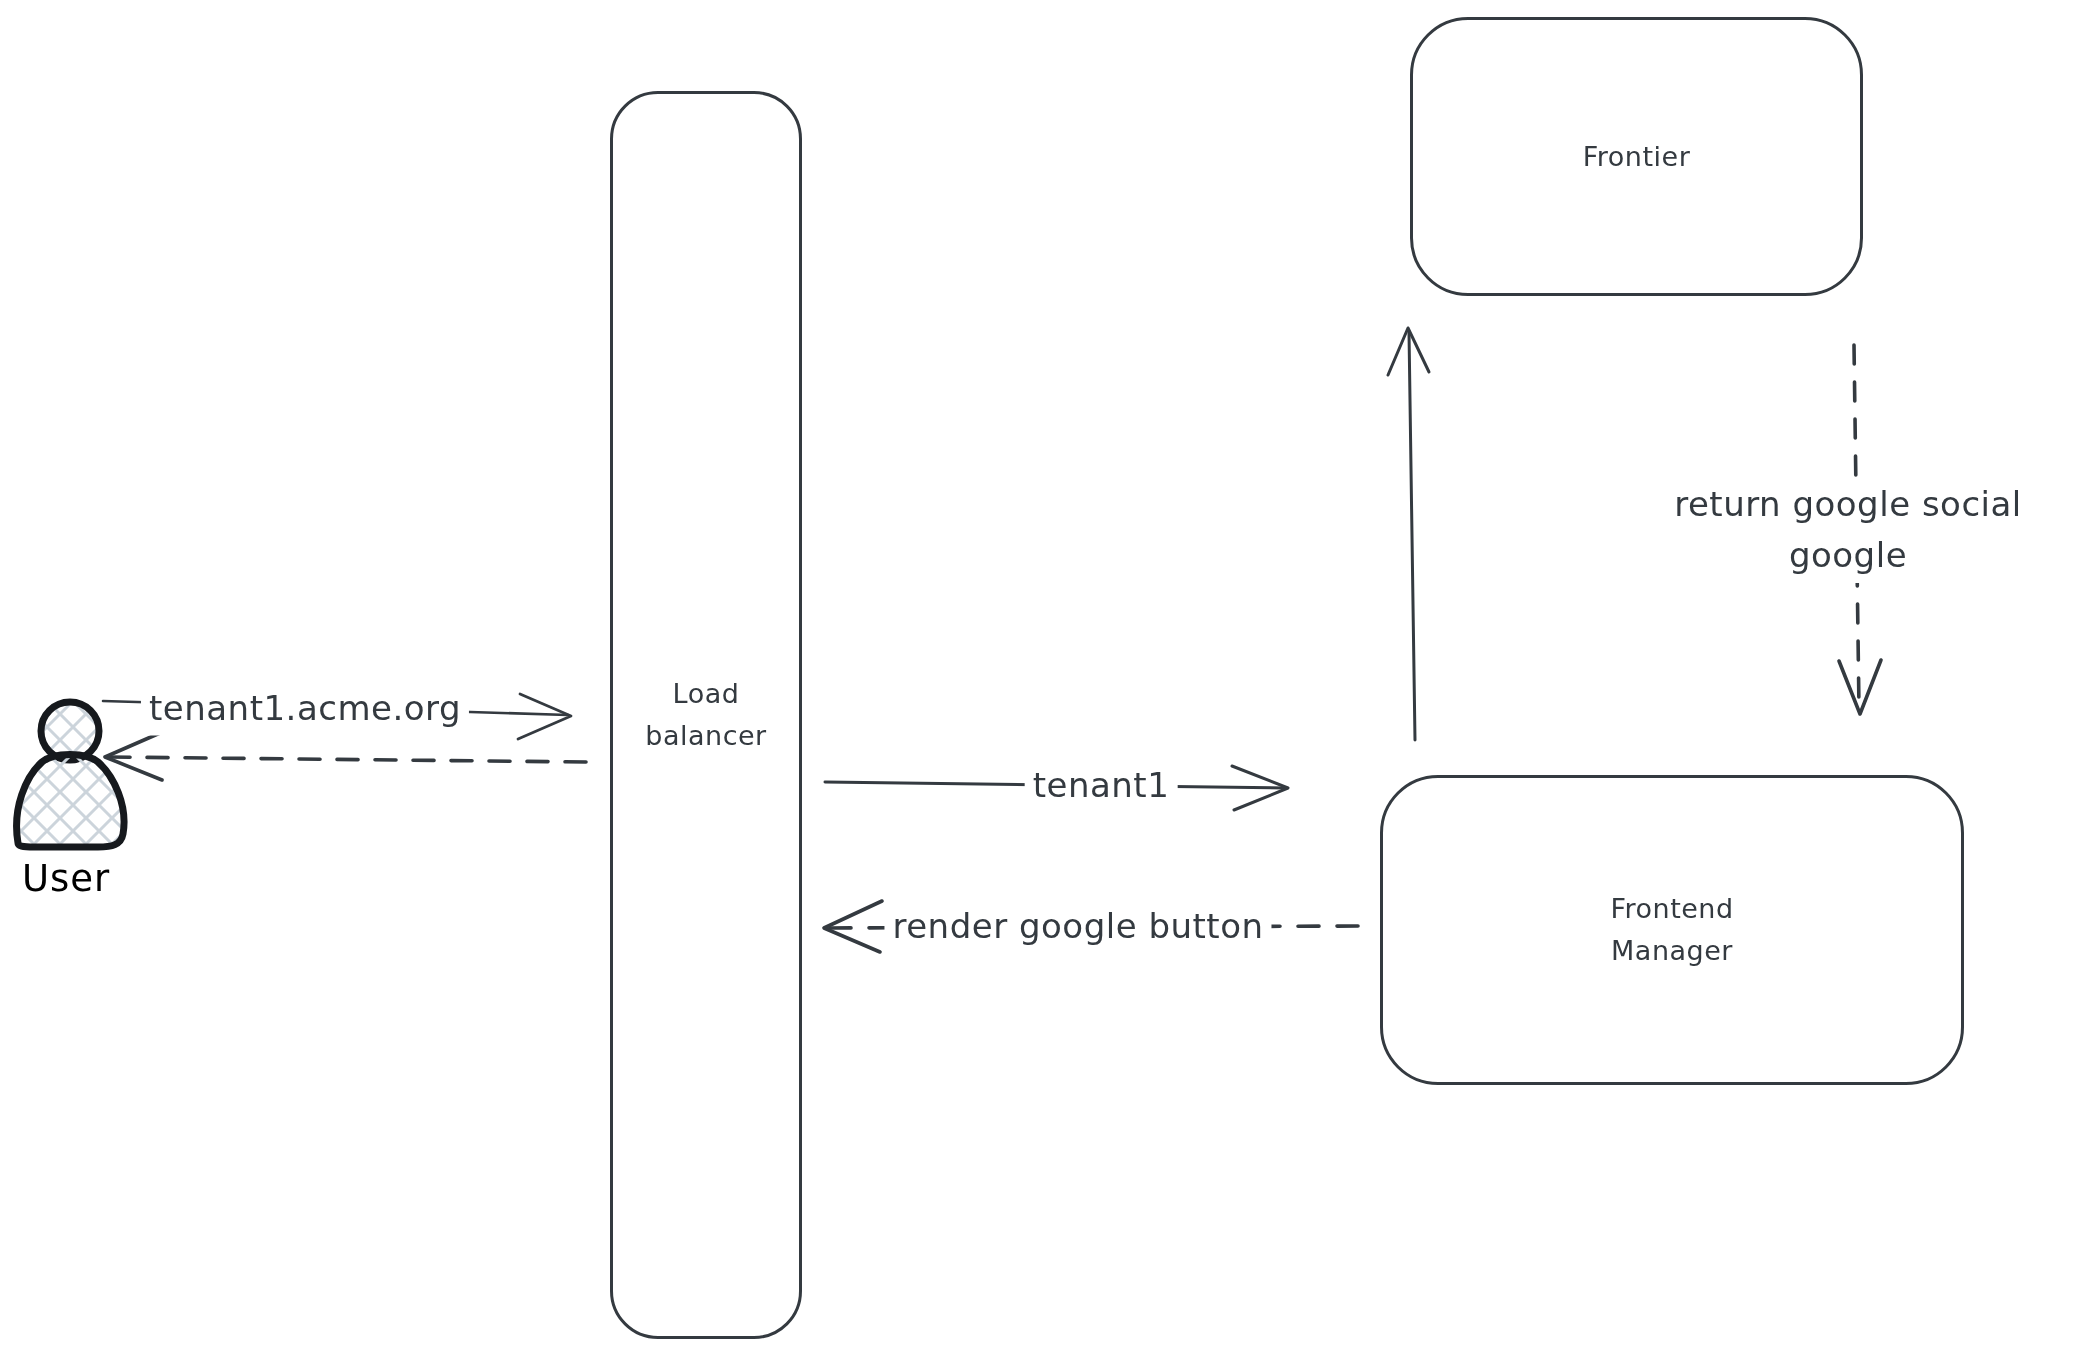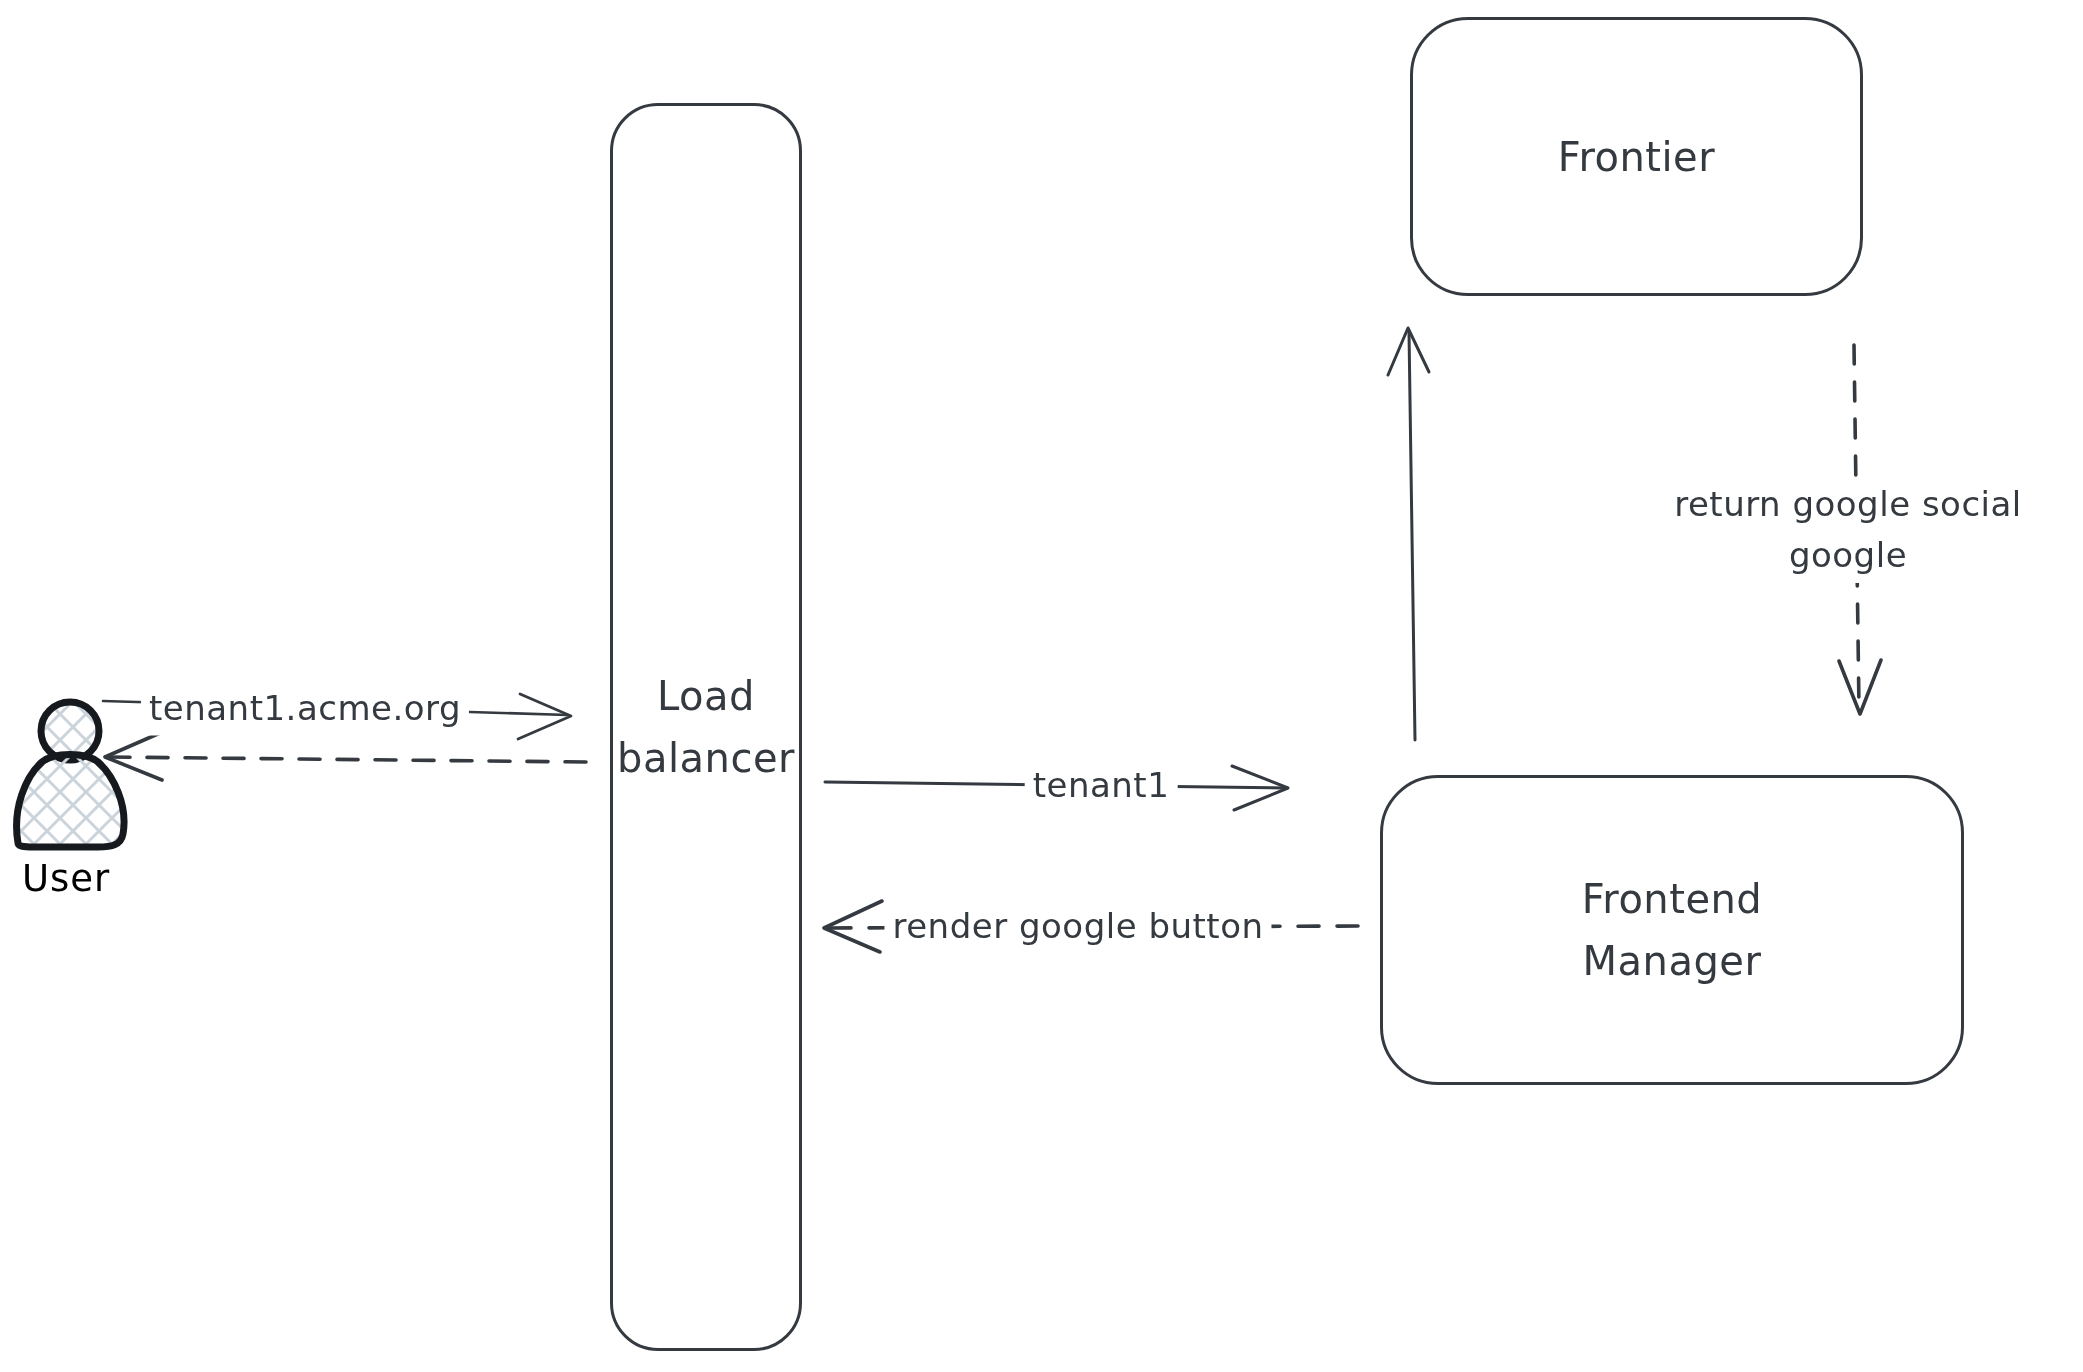--- a/index.html
+++ b/index.html
@@ -27,29 +27,29 @@
     border: 3px solid #343a40;
     background: #ffffff;
     display: flex;
     flex-direction: column;
     align-items: center;
     justify-content: center;
     text-align: center;
     box-sizing: border-box;
   }
   .node-label {
-    font-size: 40px;
+    font-size: 27px;
     line-height: 1.55;
     color: #343a40;
     letter-spacing: 0.5px;
     white-space: nowrap;
     text-align: right;
   }
   .lb-box {
-    left: 610px; top: 103px;
+    left: 610px; top: 91px;
     width: 192px; height: 1248px;
     border-radius: 48px;
   }
   .frontier-box {
     left: 1410px; top: 17px;
     width: 453px; height: 279px;
     border-radius: 58px;
   }
   .fm-box {
     left: 1380px; top: 775px;

